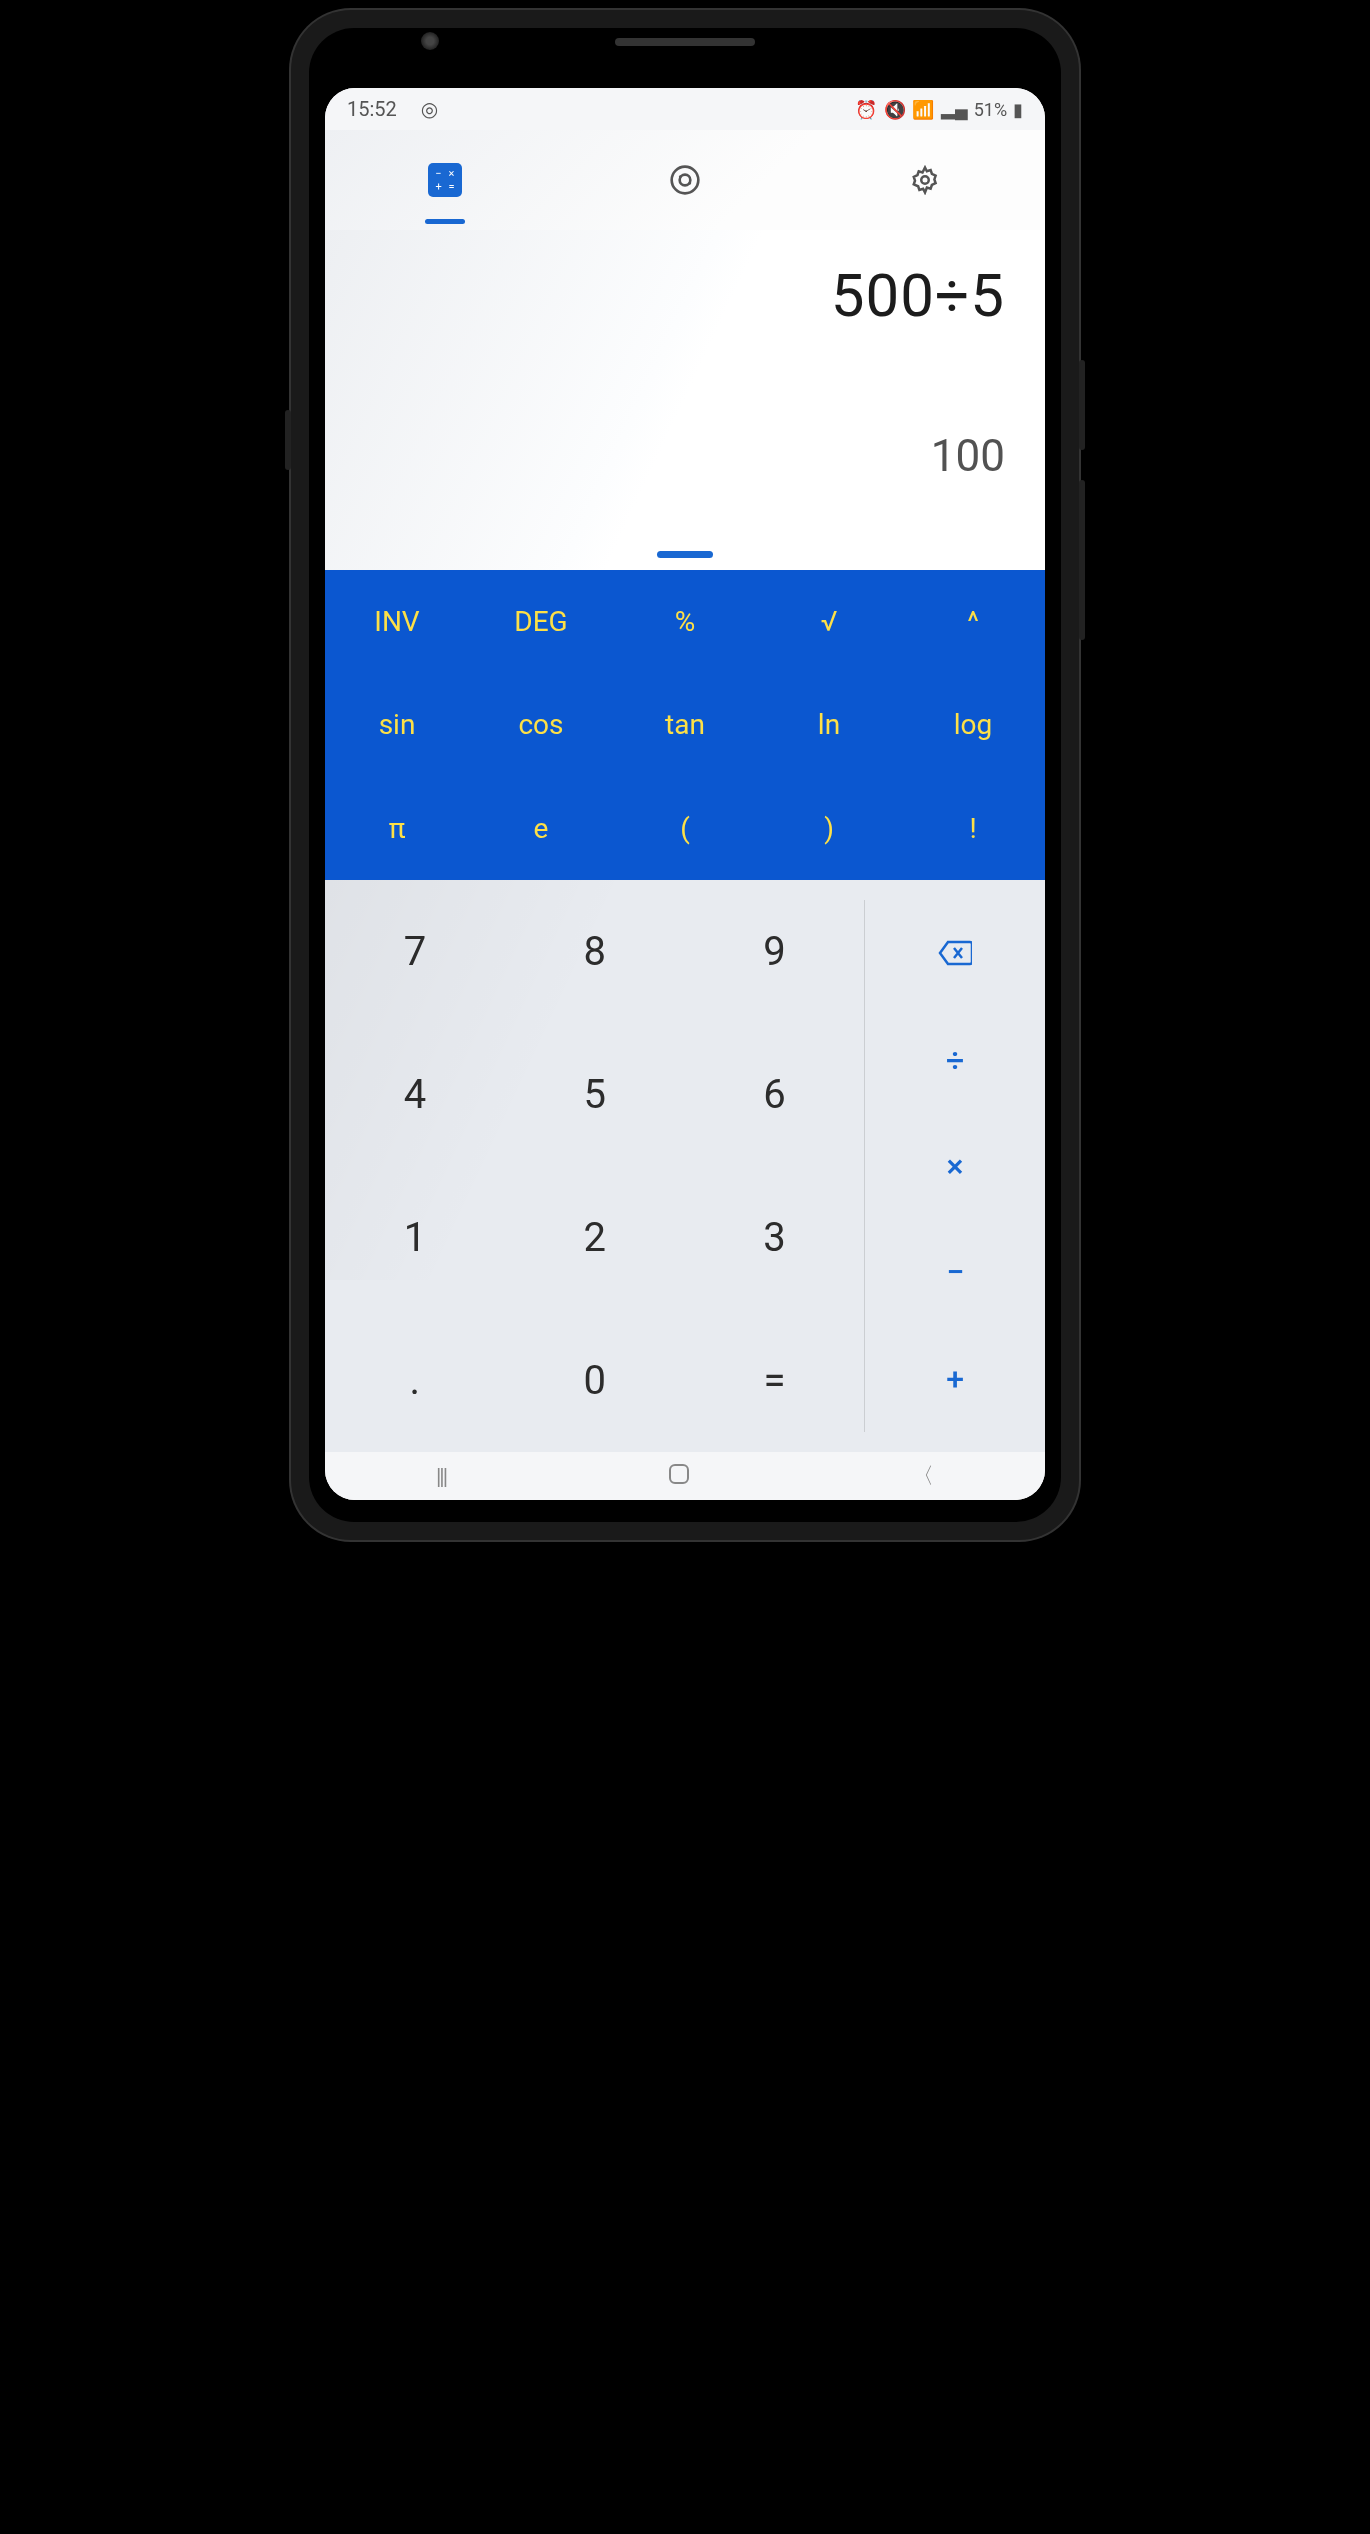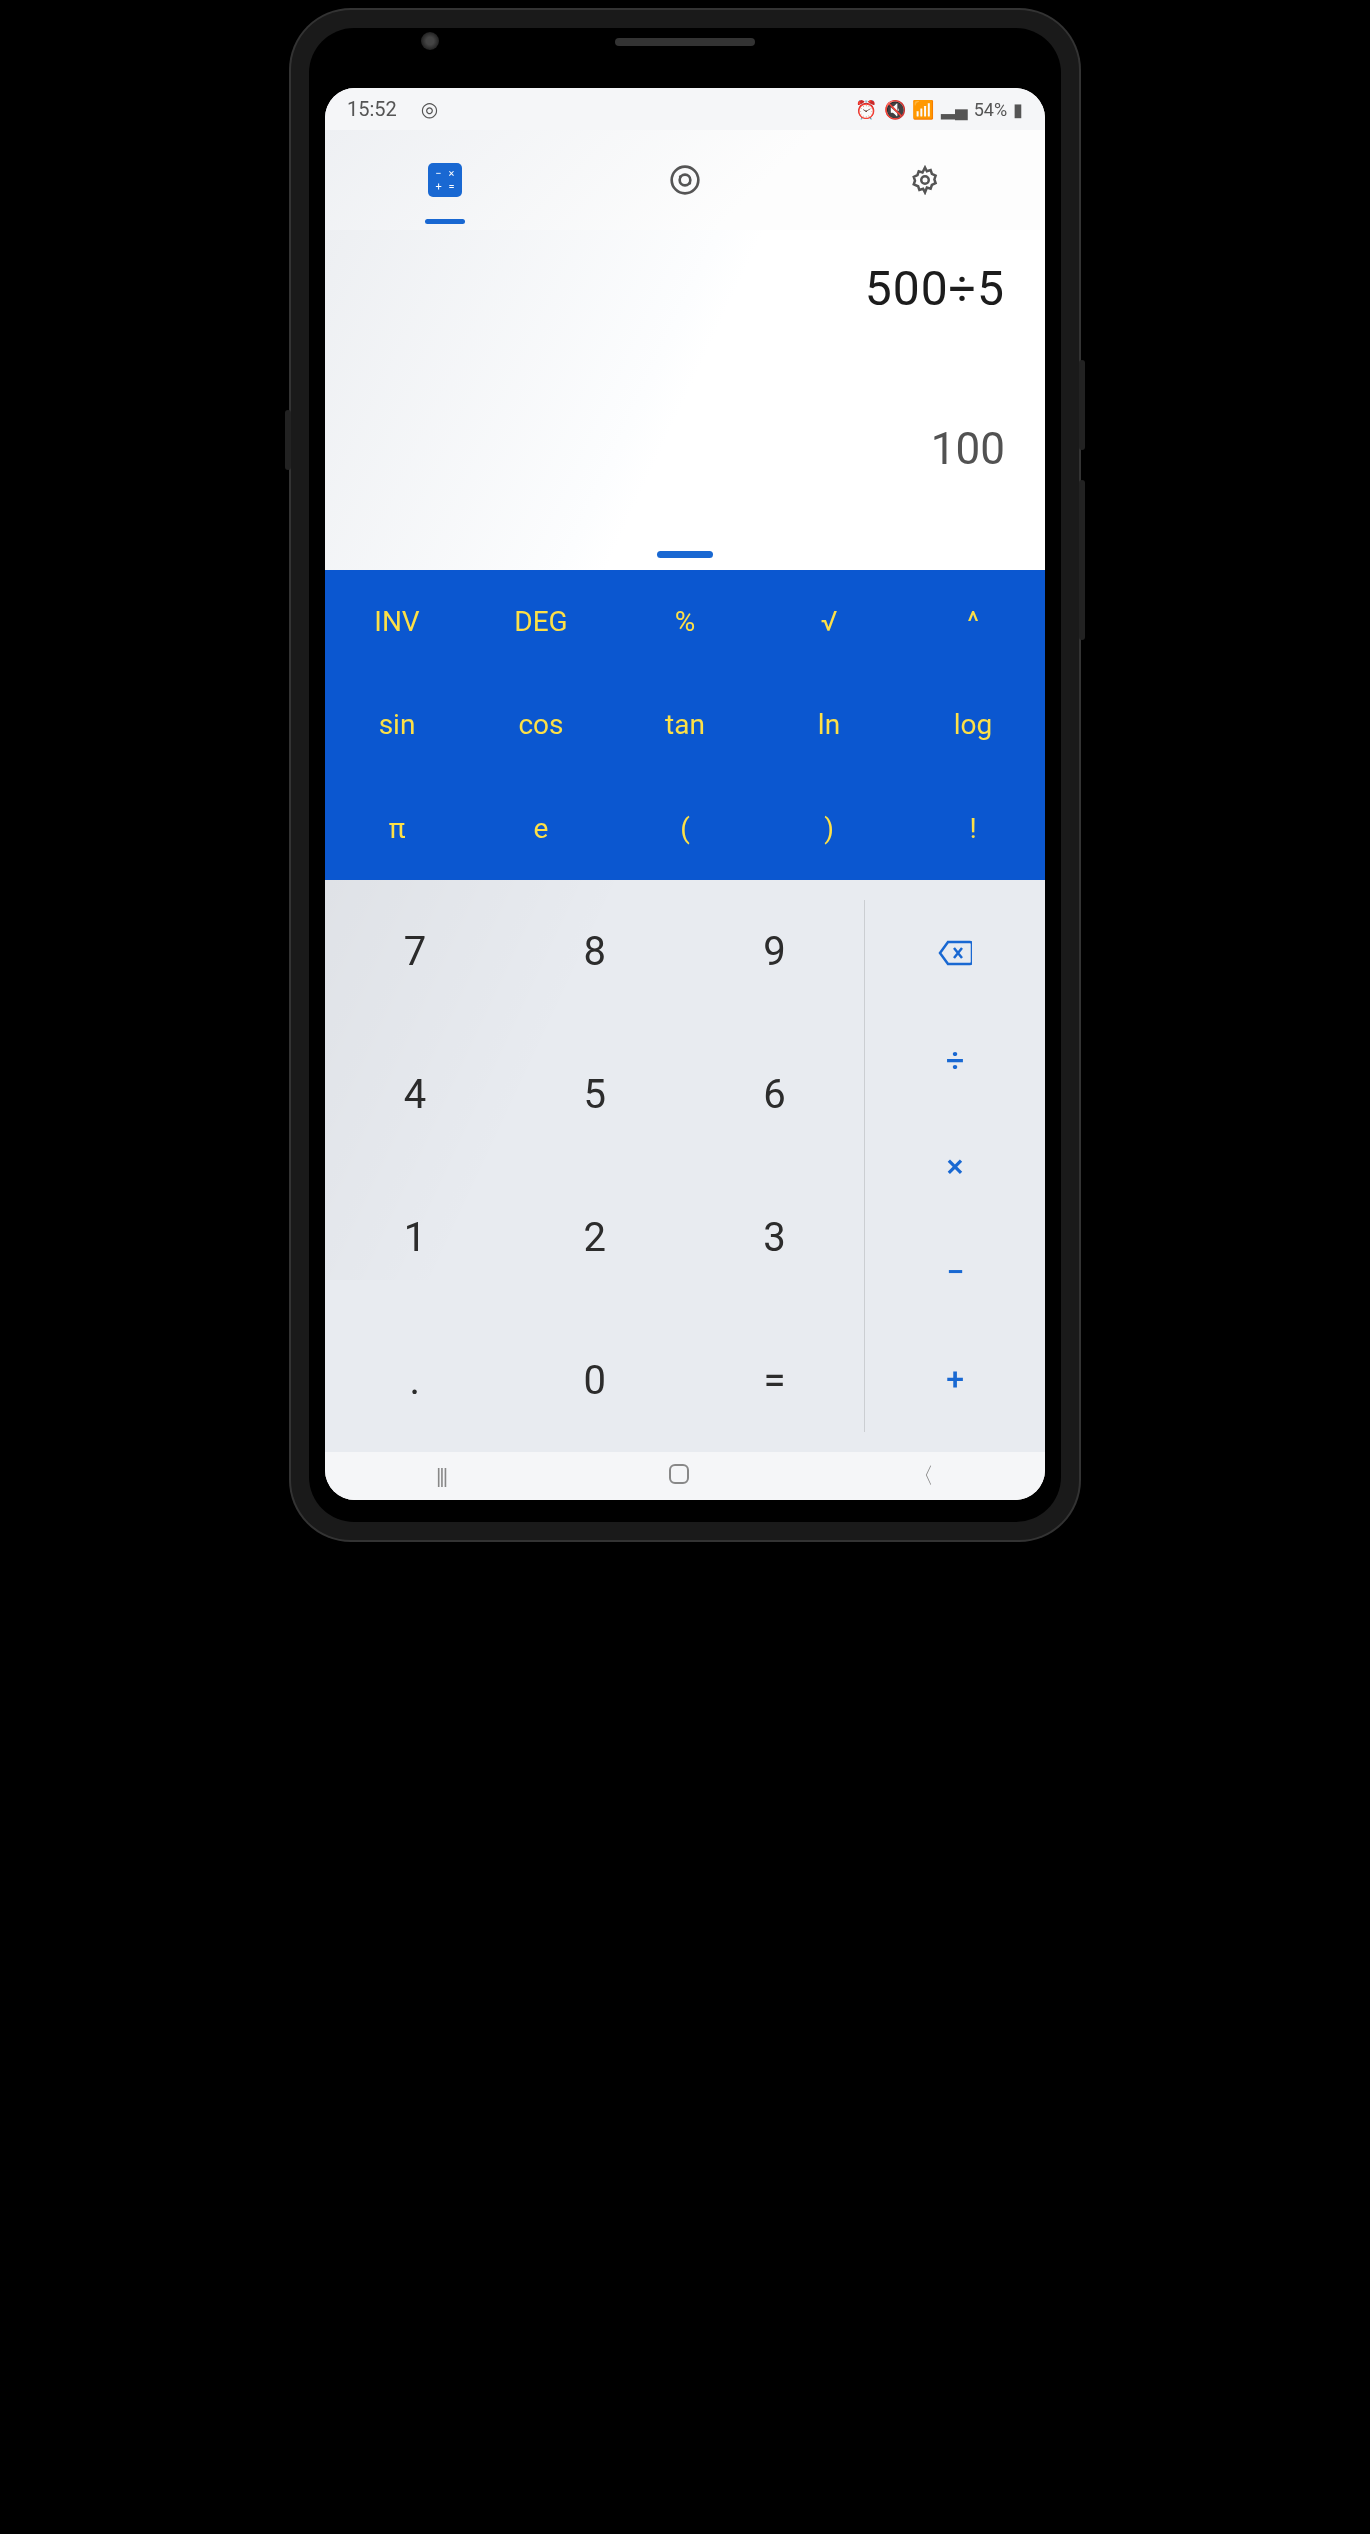--- a/index.html
+++ b/index.html
@@ -120,21 +120,21 @@
     flex: 0 0 340px;
     background: linear-gradient(115deg, #edeff2 0%, #fcfdfe 45%, #ffffff 50%);
     display: flex;
     flex-direction: column;
     justify-content: space-between;
     padding: 30px 40px 12px 40px;
     position: relative;
   }
   .expr {
     text-align: right;
-    font-size: 48px;
+    font-size: 60px;
     color: #1c1c1c;
     letter-spacing: 1px;
   }
   .result {
     text-align: right;
     font-size: 44px;
     color: #525252;
     margin-top: 50px;
   }
   .drag-handle {
@@ -233,21 +233,21 @@
       <div class="status-bar">
         <div class="status-left">
           <span>15:52</span>
           <span>◎</span>
         </div>
         <div class="status-right">
           <span>⏰</span>
           <span>🔇</span>
           <span>📶</span>
           <span>▂▄</span>
-          <span>54%</span>
+          <span>51%</span>
           <span>▮</span>
         </div>
       </div>
 
       <div class="toolbar">
         <div class="toolbar-item">
           <div class="toolbar-icon-box">
             <div class="calc-icon-box">
               <span>−</span>
                 <span>×</span>

